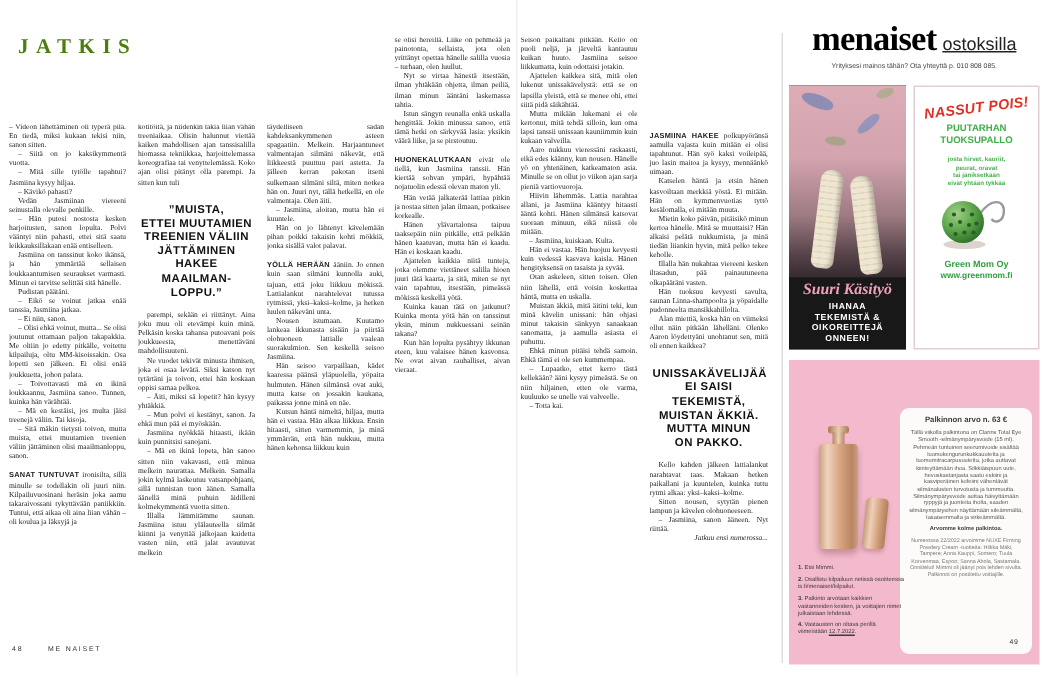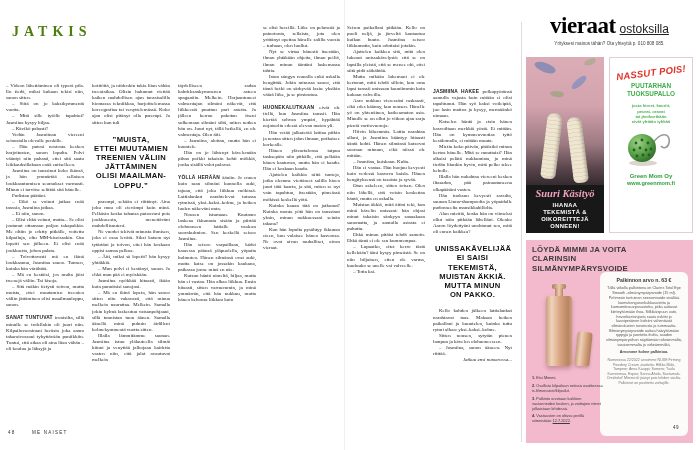--- a/index.html
+++ b/index.html
@@ -120,21 +120,21 @@
         <p>– Mä en kestäisi, jos multa jäisi treenejä väliin. Tai kisoja.</p>
         <p>– Sitä mäkin tietysti toivon, mutta muista, ettei muutamien treenien väliin jättäminen olisi maailmanloppu, sanon.</p>
         <p class="haslead"><span class="lead">SANAT TUNTUVAT </span>ironisilta, sillä minulle se todellakin oli juuri niin. Kilpailuvuosinani heräsin joka aamu takaraivossani tykyttävään paniikkiin. Tuntui, että aikaa oli aina liian vähän – oli koulua ja läksyjä ja</p>
       </div>
     <div class="col c2">
         <p>kotitöitä, ja niidenkin takia liian vähän treeniaikaa. Olisin halunnut viettää kaiken mahdollisen ajan tanssisalilla hiomassa tekniikkaa, harjoittelemassa koreografiaa tai venyttelemässä. Koko ajan olisi pitänyt olla parempi. Ja sitten kun tuli</p>
         <div class="pullquote">”MUISTA,
 ETTEI MUUTAMIEN
 TREENIEN VÄLIIN
 JÄTTÄMINEN
-OLISI MAAILMAN-
+HAKEE MAAILMAN-
 LOPPU.”</div>
         <p>parempi, sekään ei riittänyt. Aina joku muu oli etevämpi kuin minä. Pelkäsin koska tahansa putoavani pois joukkueesta, menettäväni mahdollisuuteni.</p>
         <p>Ne vuodet tekivät minusta ihmisen, joka ei osaa levätä. Siksi katson nyt tytärtäni ja toivon, ettei hän koskaan oppisi samaa pelkoa.</p>
         <p>– Äiti, miksi sä lopetit? hän kysyy yhtäkkiä.</p>
         <p>– Mun polvi ei kestänyt, sanon. Ja ehkä mun pää ei myöskään.</p>
         <p>Jasmiina nyökkää hitaasti, ikään kuin punnitsisi sanojani.</p>
         <p>– Mä en ikinä lopeta, hän sanoo sitten niin vakavasti, että minua melkein naurattaa. Melkein. Samalla jokin kylmä laskeutuu vatsanpohjaani, sillä tunnistan tuon äänen. Samalla äänellä minä puhuin äidilleni kolmekymmentä vuotta sitten.</p>
         <p>Illalla lämmitämme saunan. Jasmiina istuu ylälauteella silmät kiinni ja venyttää jalkojaan kaidetta vasten niin, että jalat avautuvat melkein</p>
       </div>
     <div class="col c3">
@@ -192,21 +192,21 @@
 ON PAKKO.</div>
         <p>Kello kahden jälkeen lattialankut narahtavat taas. Makaan hetken paikallani ja kuuntelen, kuinka tuttu rytmi alkaa: yksi–kaksi–kolme.</p>
         <p>Sitten nousen, sytytän pienen lampun ja kävelen olohuoneeseen.</p>
         <p>– Jasmiina, sanon ääneen. Nyt riittää.</p>
         <p class="endnote">Jatkuu ensi numerossa...</p>
       </div>
     <div class="divider"></div>
 
     <aside class="shop">
       <div class="shop-head">
-        <span class="logo">vieraat</span><span class="logo-suffix">ostoksilla</span>
+        <span class="logo">menaiset</span><span class="logo-suffix">ostoksilla</span>
       </div>
       <div class="shop-tagline">Yrityksesi mainos tähän? Ota yhteyttä p. 010 808 085.</div>
 
       <div class="ads">
 
         <div class="ad ad-craft">
           <div class="craft-photo">
             <span class="blob b1"></span>
             <span class="blob b2"></span>
             <span class="blob b3"></span>
@@ -254,21 +254,20 @@
               <circle cx="18" cy="28" r="1.4" fill="#2a5c26"></circle>
               <circle cx="24" cy="28" r="1.4" fill="#2a5c26"></circle>
             </svg>
           </div>
           <div class="garden-company">Green Mom Oy</div>
           <div class="garden-url">www.greenmom.fi</div>
         </div>
       </div>
 
       <div class="contest">
-        <div class="contest-title">LÖYDÄ MIMMI JA VOITA CLARINSIN SILMÄNYMPÄRYSVOIDE</div>
 
         <div class="bottle-wrap">
           <div class="bottle-top"></div>
           <div class="bottle-neck"></div>
           <div class="bottle-body"></div>
           <div class="bottle-cap"></div>
         </div>
 
         <div class="panel">
           <div class="panel-header">Palkinnon arvo n. 63 €</div>

